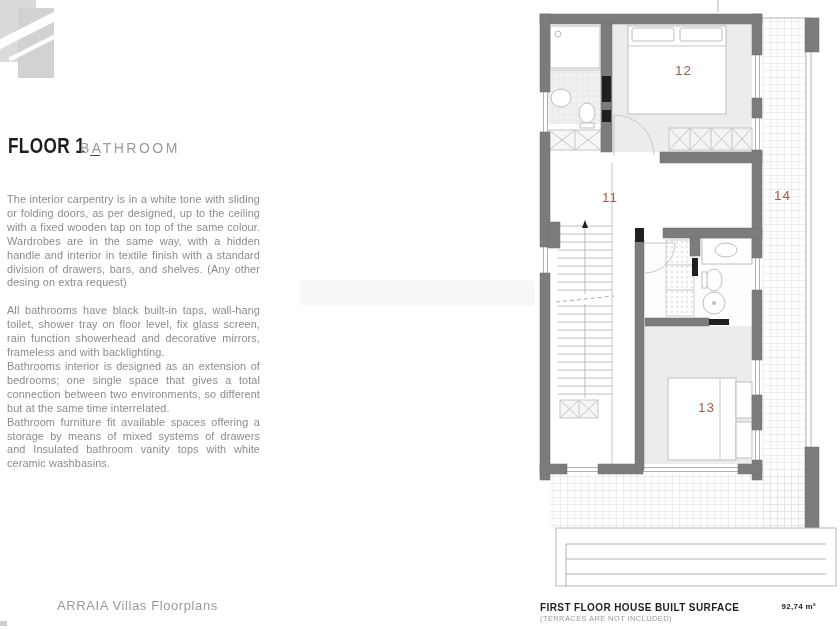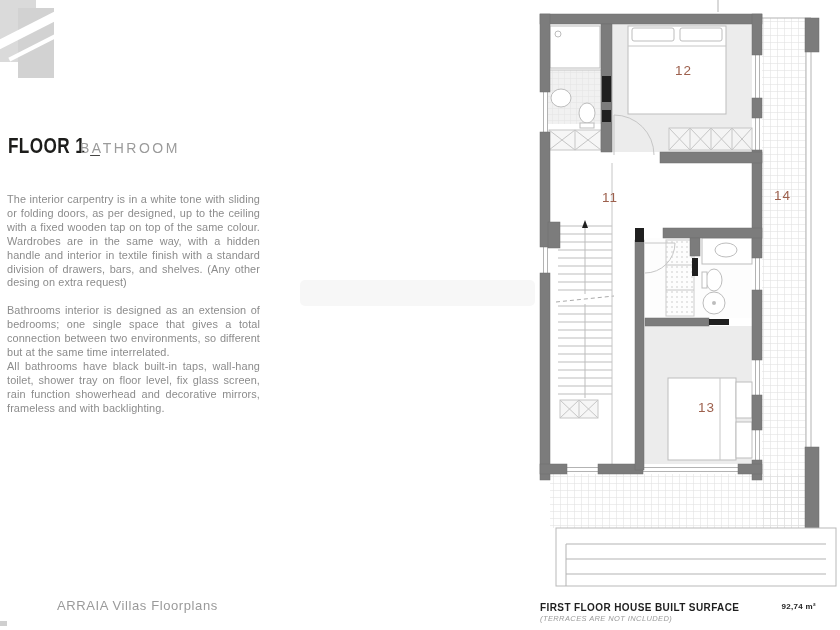--- a/index.html
+++ b/index.html
@@ -34,21 +34,21 @@
   .watermark { position:absolute; left:300px; top:280px; width:235px; height:26px;
     background:#f1f1f1; border-radius:5px; opacity:.55; }
   
   .footer-partial { position:absolute; left:57px; top:598px; font-size:13px; color:#9a9a9a; letter-spacing:.6px; }
   .footer-dash { position:absolute; left:0; top:621px; width:7px; height:5px; background:#cfcfcf; }
   
   .plan-svg { position:absolute; left:530px; top:0; width:310px; height:600px; }
   .caption-title { position:absolute; left:540px; top:602px; width:235px;
     font-size:10px; font-weight:bold; color:#1f1f1f; letter-spacing:.4px; }
   .caption-sub { position:absolute; left:540px; top:614px; width:235px;
-    font-size:7.5px; color:#9b9b9b; letter-spacing:.4px;font-style:italic; }
+    font-size:7.5px; color:#9b9b9b; letter-spacing:.4px; }
   .caption-area { position:absolute; left:758px; top:602px; width:58px; text-align:right;
     font-size:8px; font-weight:bold; color:#1f1f1f; letter-spacing:.3px; }
   .wall { fill:#7c7c7c; stroke:#6d6d6d; stroke-width:.5; }
   .blackbit { fill:#1f1f1f; }
   .thin { stroke:#b3b3b3; stroke-width:1; fill:none; }
   .lite { stroke:#c6c6c6; stroke-width:1; fill:none; }
   .fixture { stroke:#bdbdbd; stroke-width:1; fill:#ffffff; }
   .roomlabel { font-family:"Liberation Sans", sans-serif; font-size:13.5px; fill:#9d604d; letter-spacing:1px; }
 </style>
 </head>
@@ -63,22 +63,23 @@
     <div class="slash2"></div>
   </div>
 
   <div class="heading">
     <span class="floor-big">FLOOR 1 _</span>
     <span class="section-small">BATHROOM</span>
   </div>
 
   <div class="copy">
     <p class="gap">The interior carpentry is in a white tone with sliding or folding doors, as per designed, up to the ceiling with a fixed wooden tap on top of the same colour. Wardrobes are in the same way, with a hidden handle and interior in textile finish with a standard division of drawers, bars, and shelves. (Any other desing on extra request)</p>
+    <p>All bathrooms have black built-in taps, wall-hang toilet, shower tray on floor level, fix glass screen, rain function showerhead and decorative mirrors, frameless and with backlighting.</p>
     <p>Bathrooms interior is designed as an extension of bedrooms; one single space that gives a total connection between two environments, so different but at the same time interrelated.</p>
-    <p>All bathrooms have black built-in taps, wall-hang toilet, shower tray on floor level, fix glass screen, rain function showerhead and decorative mirrors, frameless and with backlighting.</p>
+    <p class="gap">Bathroom furniture fit available spaces offering a storage by means of mixed systems of drawers and Insulated bathroom vanity tops with white ceramic washbasins.</p>
   </div>
 
   <div class="watermark"></div>
 
   <svg class="plan-svg" viewBox="530 0 310 600" xmlns="http://www.w3.org/2000/svg">
     <defs>
       <pattern id="tgrid" width="7" height="7" patternUnits="userSpaceOnUse">
         <path d="M7 0H0V7" fill="none" stroke="#dedede" stroke-width="1"></path>
       </pattern>
       <pattern id="tile" width="6" height="6" patternUnits="userSpaceOnUse">

